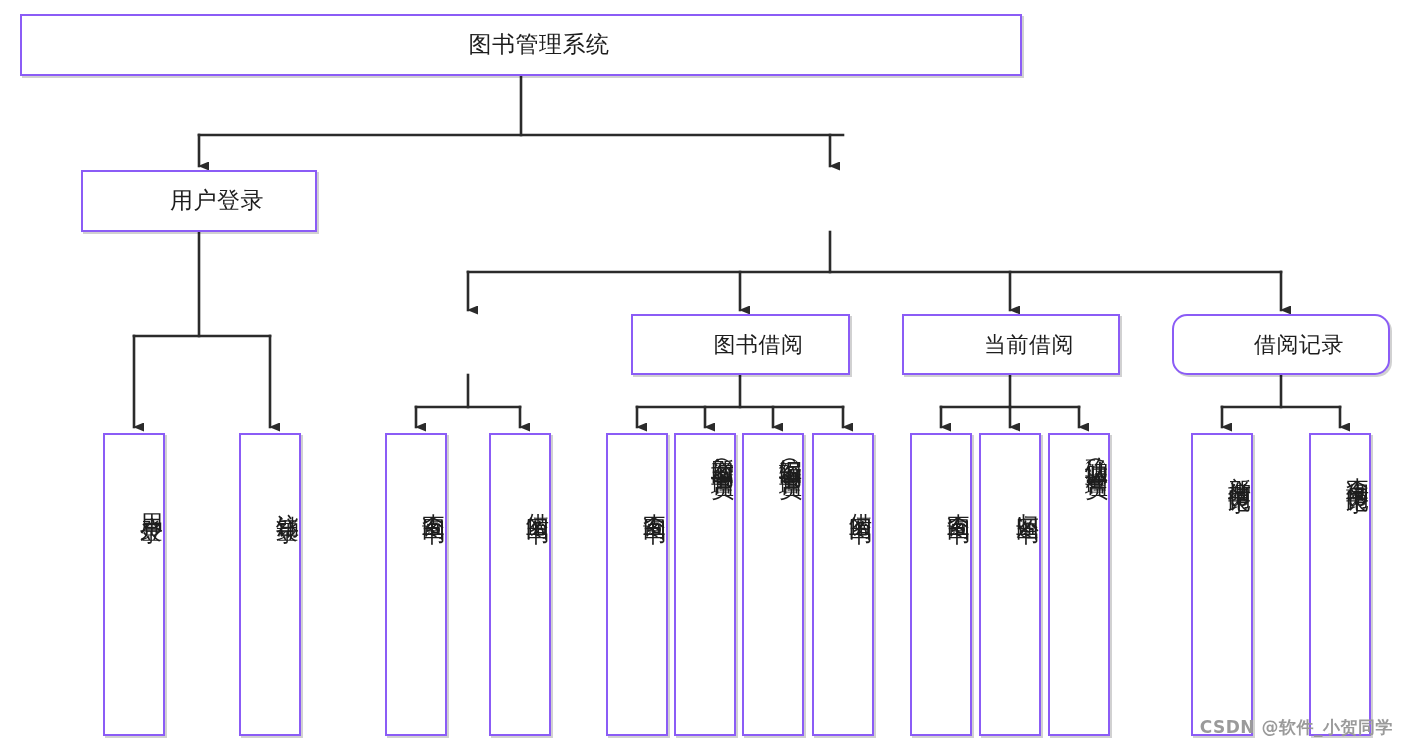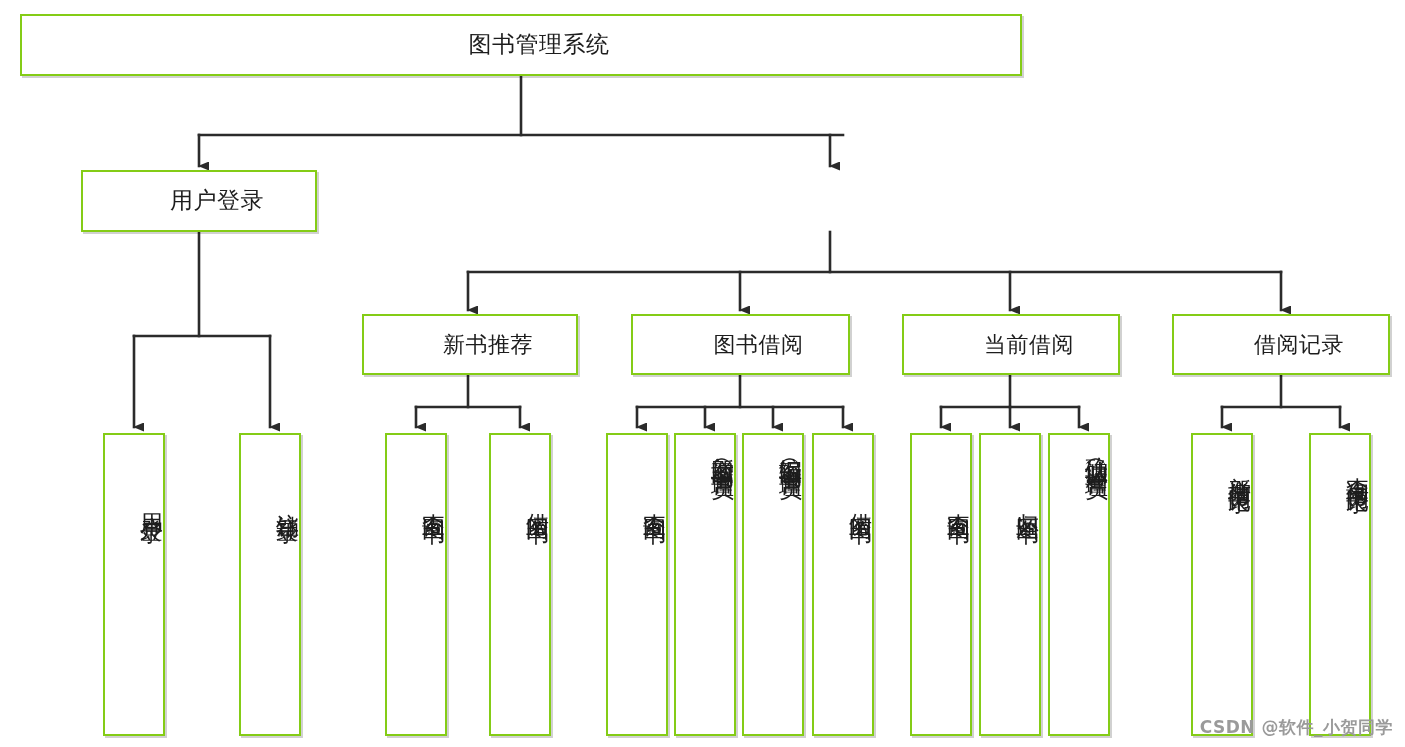--- a/index.html
+++ b/index.html
@@ -22,21 +22,21 @@
     left: 0;
     top: 0;
     width: 1405px;
     height: 747px;
     pointer-events: none;
   }
   .node {
     position: absolute;
     box-sizing: border-box;
     background: #ffffff;
-    border: 2px solid #84cc16;
+    border: 2px solid #8b5cf6;
     display: flex;
     align-items: center;
     justify-content: center;
     box-shadow: 2px 2px 0 rgba(0,0,0,0.18);
     padding-left: 36px;
   }
   .node .label {
     color: #1d1d1d;
     font-size: 22px;
     line-height: 1.18;
@@ -130,30 +130,27 @@
   </svg>
 
   <div class="node root" style="left:20px; top:14px; width:1002px; height:62px;">
     <span class="label">图书管理系统</span>
   </div>
 
   <div class="node level2" style="left:81px; top:170px; width:236px; height:62px;">
     <span class="label">用户登录</span>
   </div>
 
-  <div class="node level3" style="left:362px; top:314px; width:216px; height:61px;">
-    <span class="label">新书推荐</span>
-  </div>
   <div class="node level3" style="left:902px; top:314px; width:218px; height:61px;">
     <span class="label">当前借阅</span>
   </div>
   <div class="node level3" style="left:631px; top:314px; width:219px; height:61px;">
     <span class="label">图书借阅</span>
   </div>
-  <div class="node level3" style="left:1172px; top:314px; width:218px; height:61px;">
+  <div class="node level3" style="left:1172px; top:314px; width:218px; height:61px;border-radius:15px;">
     <span class="label">借阅记录</span>
   </div>
 
   <div class="node vertical" style="left:103px; top:433px; width:62px; height:303px; padding-top:60px;">
     <span class="label">用户登录</span>
   </div>
   <div class="node vertical" style="left:239px; top:433px; width:62px; height:303px; padding-top:60px;">
     <span class="label">注销登录</span>
   </div>
 

